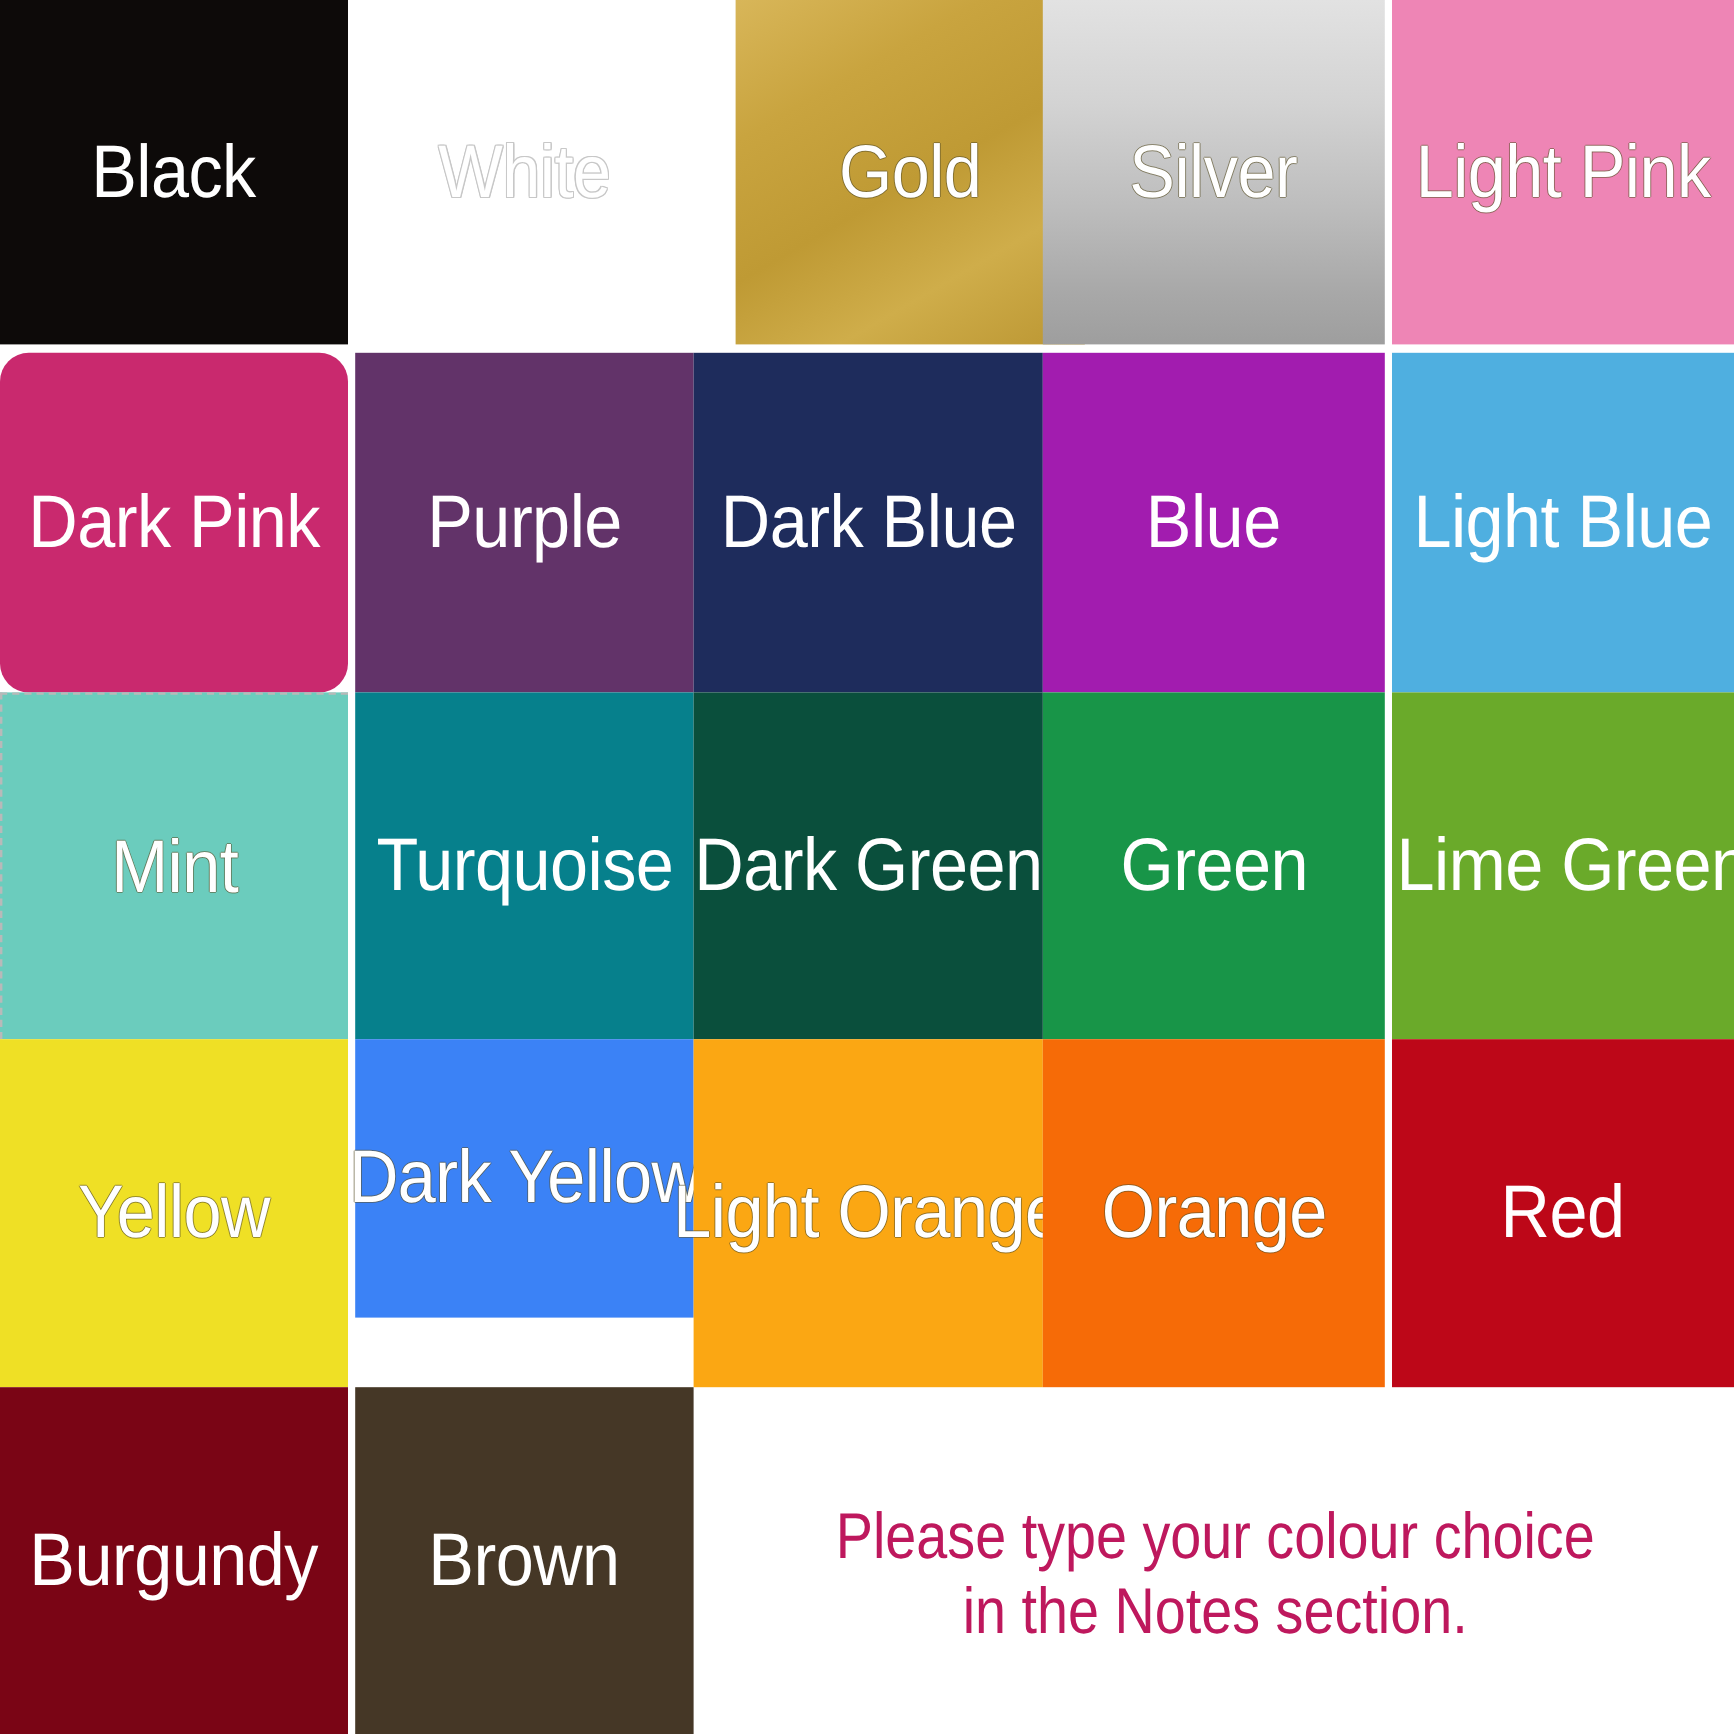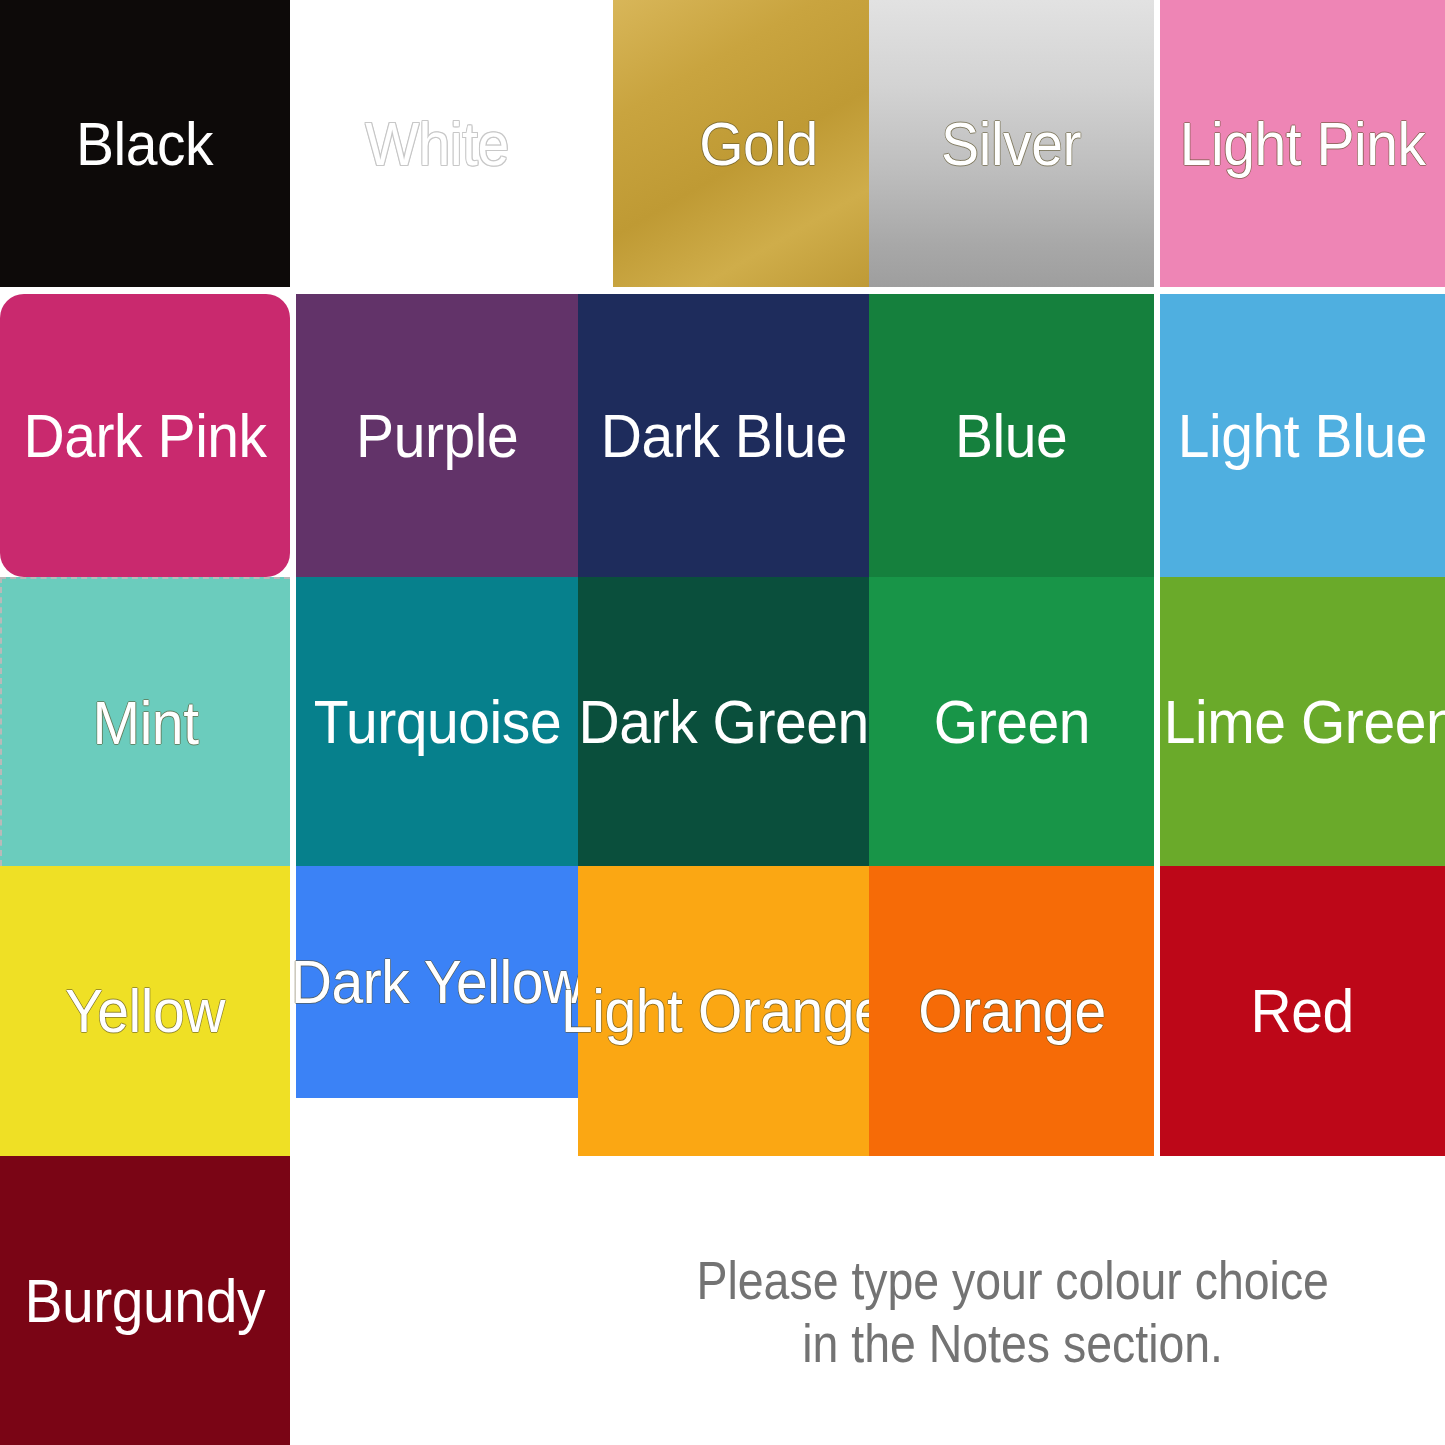--- a/index.html
+++ b/index.html
@@ -77,21 +77,21 @@
     border-top: 2px dashed #b9b9b9;
   }
 
   .note {
     position: absolute;
     display: flex;
     flex-direction: column;
     align-items: center;
     justify-content: center;
     text-align: center;
-    color: #737373;
+    color: #be185d;
   }
   .note-line {
     font-family: "Liberation Sans Narrow", "Liberation Sans", sans-serif;
     font-size: 54px;
     line-height: 1.16;
     letter-spacing: 0px;
     white-space: nowrap;
     transform: scaleX(0.86);
   }
 </style>
@@ -122,21 +122,21 @@
     </div>
     <div class="swatch" style="left: 0px; top: 294px; width: 290px; height: 283px; background: rgb(201, 41, 110); border-radius: 24px;">
       <span class="swatch-label lbl-solid">Dark Pink</span>
     </div>
     <div class="swatch" style="left: 296px; top: 294px; width: 282px; height: 283px; background: rgb(98, 51, 105);">
       <span class="swatch-label lbl-solid">Purple</span>
     </div>
     <div class="swatch" style="left: 578px; top: 294px; width: 291px; height: 283px; background: rgb(30, 44, 92);">
       <span class="swatch-label lbl-solid">Dark Blue</span>
     </div>
-    <div class="swatch" style="left: 869px; top: 294px; width: 285px; height: 283px; background: #15803d;">
+    <div class="swatch" style="left: 869px; top: 294px; width: 285px; height: 283px; background: #a21caf;">
       <span class="swatch-label lbl-solid">Blue</span>
     </div>
     <div class="swatch" style="left: 1160px; top: 294px; width: 285px; height: 283px; background: rgb(79, 175, 224);">
       <span class="swatch-label lbl-solid">Light Blue</span>
     </div>
     <div class="swatch dashed-edge" style="left: 0px; top: 577px; width: 290px; height: 289px; background: rgb(107, 204, 189);">
       <span class="swatch-label lbl-haloed">Mint</span>
     </div>
     <div class="swatch" style="left: 296px; top: 577px; width: 282px; height: 289px; background: rgb(6, 128, 140);">
       <span class="swatch-label lbl-solid">Turquoise</span>
@@ -161,13 +161,16 @@
     </div>
     <div class="swatch" style="left: 869px; top: 866px; width: 285px; height: 290px; background: rgb(246, 107, 7); align-items: center;">
       <span class="swatch-label lbl-haloed">Orange</span>
     </div>
     <div class="swatch" style="left: 1160px; top: 866px; width: 285px; height: 290px; background: rgb(189, 7, 24);">
       <span class="swatch-label lbl-solid">Red</span>
     </div>
     <div class="swatch" style="left: 0px; top: 1156px; width: 290px; height: 289px; background: rgb(122, 5, 21);">
       <span class="swatch-label lbl-solid">Burgundy</span>
     </div>
+    <div class="swatch" style="left: 296px; top: 1156px; width: 282px; height: 289px; background: rgb(69, 55, 38);">
+      <span class="swatch-label lbl-solid">Brown</span>
+    </div>
   </div>
 
 </body></html>

